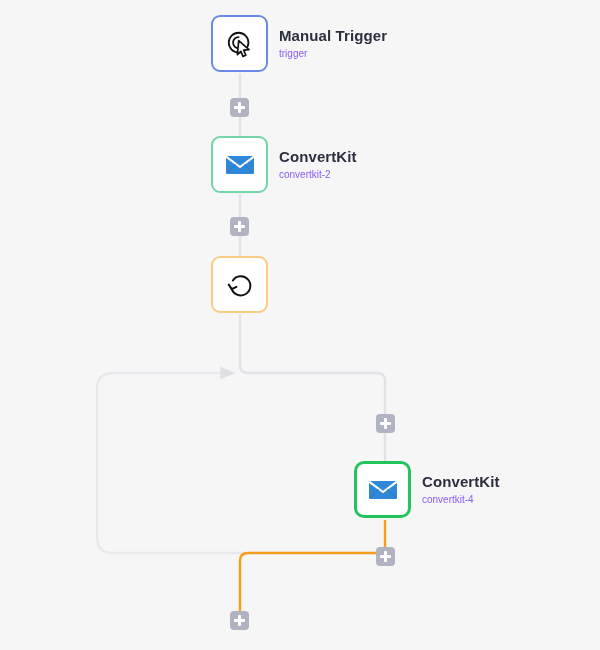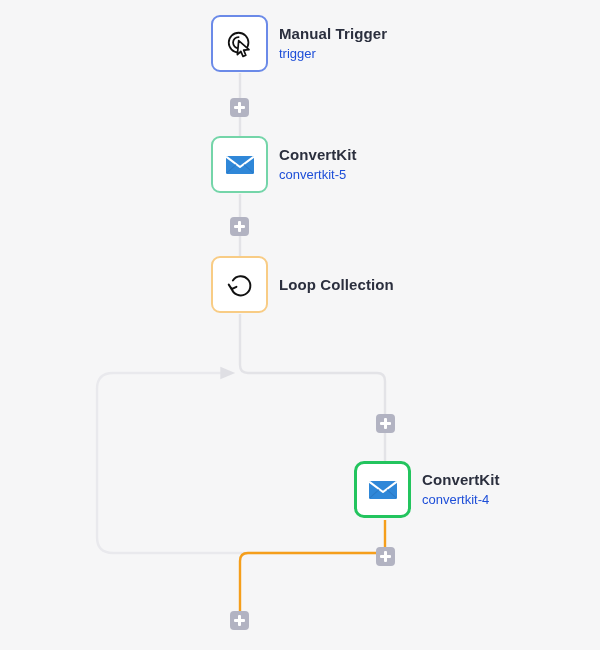--- a/index.html
+++ b/index.html
@@ -59,22 +59,22 @@
     line-height: 1.18;
     white-space: nowrap;
   }
   .node-title {
     font-size: 15px;
     font-weight: 700;
     color: #2b2f3e;
     letter-spacing: 0.1px;
   }
   .node-sub {
-    font-size: 13px;
-    color: #1d4ed8;
+    font-size: 10px;
+    color: #8b5cf6;
     margin-top: 3px;
   }
 
   
   .icon-svg { display: block; }
 
   
   .plus-btn {
     position: absolute;
     width: 19px;
@@ -143,35 +143,34 @@
       <span>
         <svg class="icon-svg" width="30" height="24" viewBox="0 0 30 24">
           <rect x="1" y="3" width="28" height="18" rx="1.2" fill="#2f87d8"></rect>
           <path d="M1.8 4.2 L15 14 L28.2 4.2" fill="none" stroke="#ffffff" stroke-width="2.1" stroke-linejoin="round" stroke-linecap="round"></path>
           <path d="M1.8 19.8 L11 11.6 M28.2 19.8 L19 11.6" fill="none" stroke="#2a7ac6" stroke-width="1.1"></path>
         </svg>
       </span>
     </div>
     <div class="node-text">
       <span class="node-title">ConvertKit</span>
-      <span class="node-sub">convertkit-5</span>
+      <span class="node-sub">convertkit-2</span>
     </div>
   </div>
 
   <div class="node" style="left:211px; top:256px;">
     <div class="node-box orange">
       <span>
         <svg class="icon-svg" width="30" height="30" viewBox="0 0 32 32">
           <path d="M8.4 11.2 A10.2 10.2 0 1 1 7.0 19.6" fill="none" stroke="#111111" stroke-width="2.1" stroke-linecap="round"></path>
           <path d="M4.0 15.6 L7.1 20.4 L12.2 17.9" fill="none" stroke="#111111" stroke-width="2.1" stroke-linecap="round" stroke-linejoin="round"></path>
         </svg>
       </span>
     </div>
     <div class="node-text">
-      <span class="node-title">Loop Collection</span>
     </div>
   </div>
 
   <div class="node" style="left:354px; top:461px;">
     <div class="node-box green-sel">
       <span>
         <svg class="icon-svg" width="30" height="24" viewBox="0 0 30 24">
           <rect x="1" y="3" width="28" height="18" rx="1.2" fill="#2f87d8"></rect>
           <path d="M1.8 4.2 L15 14 L28.2 4.2" fill="none" stroke="#ffffff" stroke-width="2.1" stroke-linejoin="round" stroke-linecap="round"></path>
           <path d="M1.8 19.8 L11 11.6 M28.2 19.8 L19 11.6" fill="none" stroke="#2a7ac6" stroke-width="1.1"></path>

